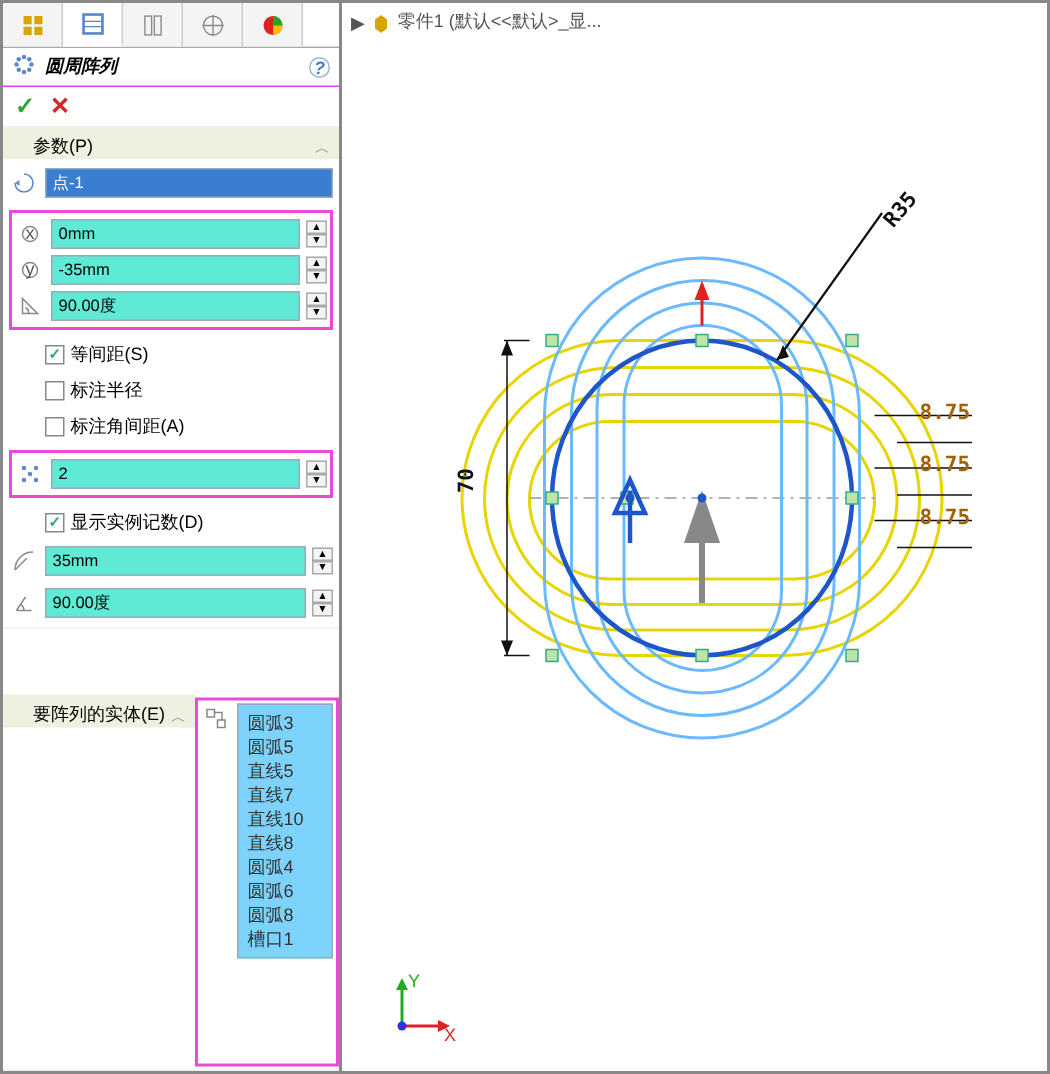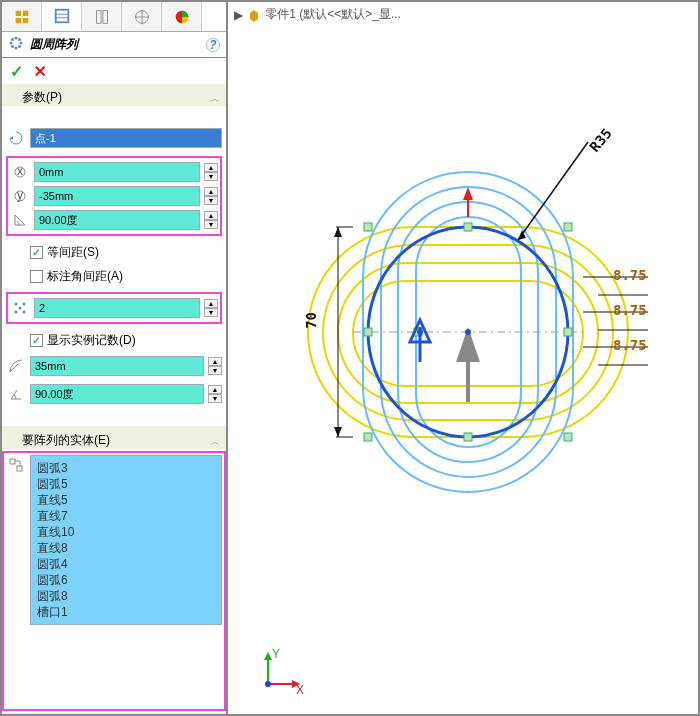--- a/index.html
+++ b/index.html
@@ -13,21 +13,21 @@
 .tab svg { width: 18px; height: 18px; }
 .titlebar { height: 26px; display: flex; align-items: center; padding: 0 6px; border-bottom: 1px solid #d946ef; font-style: italic; }
 .titlebar .icn { margin-right: 6px; }
 .titlebar .hlp { margin-left: auto; color: #3a7ed2; font-weight: bold; border: 1px solid #9bc; border-radius: 50%; width: 14px; height: 14px; text-align: center; line-height: 12px; }
 .okcancel { height: 26px; display: flex; align-items: center; padding: 0 8px; gap: 10px; }
 .ok { color: #2ca62c; font-size: 16px; font-weight: bold; }
 .cnc { color: #d22; font-size: 16px; font-weight: bold; }
 .sect { border-bottom: 1px solid #eee; }
 .sect-h { background: #f0f0e0; height: 22px; display: flex; align-items: flex-end; padding: 0 20px; font-size: 11px; position: relative; }
 .sect-h .chev { position: absolute; right: 6px; font-size: 10px; color: #888; }
-.sect-body { padding: 20px 4px; display: flex; flex-direction: column; gap: 4px; overflow: auto; }
+.sect-body { padding: 4px 4px; display: flex; flex-direction: column; gap: 4px; overflow: auto; }
 .row { display: flex; align-items: center; gap: 4px; height: 24px; }
 .row .ic { width: 20px; display: flex; justify-content: center; color: #555; }
 .row .fld { flex: 1; height: 20px; border: 1px solid #9ab; padding: 0 4px; line-height: 18px; font-size: 11px; background: #5eead4; }
 .row .fld.sel { background: #3a7ed2; color: #fff; }
 .row .spn { width: 14px; display: flex; flex-direction: column; }
 .row .spn div { height: 9px; border: 1px solid #aaa; font-size: 7px; text-align: center; line-height: 7px; background: #f4f4f4; }
 .hi-pink { border: 2px solid #e84bd8; margin: 2px 0; padding: 2px 2px; }
 .chk { display: flex; align-items: center; gap: 4px; padding-left: 24px; height: 20px; font-size: 11px; }
 .chk .box { width: 13px; height: 13px; border: 1px solid #888; display: flex; align-items: center; justify-content: center; background: #fff; }
 .chk .box.cc { color: #2a6; font-size: 10px; font-weight: bold; }
@@ -157,20 +157,24 @@
             </div>
         </div>
       </div>
 
       <div class="chk">
           <span class="box cc">✓</span>
           <span>等间距(S)</span>
         </div>
       <div class="chk">
           <span class="box"></span>
+          <span>标注半径</span>
+        </div>
+      <div class="chk">
+          <span class="box"></span>
           <span>标注角间距(A)</span>
         </div>
 
       <div class="hi-pink">
         <div class="row">
           <span class="ic">
               <svg width="16" height="16">
                 <circle cx="4" cy="4" r="1.5" fill="#5a89c7"></circle>
                 <circle cx="12" cy="4" r="1.5" fill="#5a89c7"></circle>
                 <circle cx="4" cy="12" r="1.5" fill="#5a89c7"></circle>
@@ -214,21 +218,21 @@
           </span>
         <div class="fld">90.00度</div>
         <div class="spn">
             <div>▲</div>
             <div>▼</div>
           </div>
       </div>
     </div>
   </div>
 
-  <div class="sect" style="flex:1;display:flex;flex-direction:column;">
+  <div class="sect" style="flex:1;display:flex;margin-top:44px;">
     <div class="sect-h">
       <span>要阵列的实体(E)</span>
       <span class="chev">︿</span>
     </div>
     <div class="sect-body hi-pink" style="flex:1">
       <div class="row" style="height:auto;align-items:flex-start">
         <span class="ic" style="padding-top:2px">
             <svg width="16" height="16">
               <rect x="2" y="2" width="5" height="5" fill="none" stroke="#888"></rect>
               <rect x="9" y="9" width="5" height="5" fill="none" stroke="#888"></rect>

